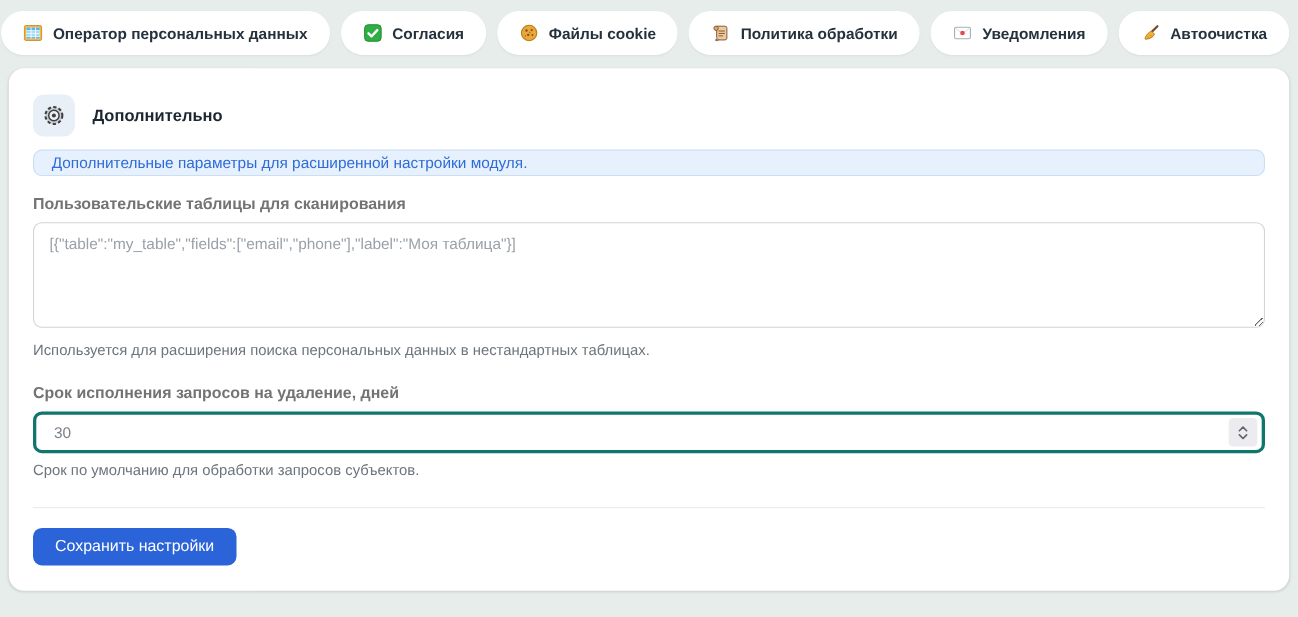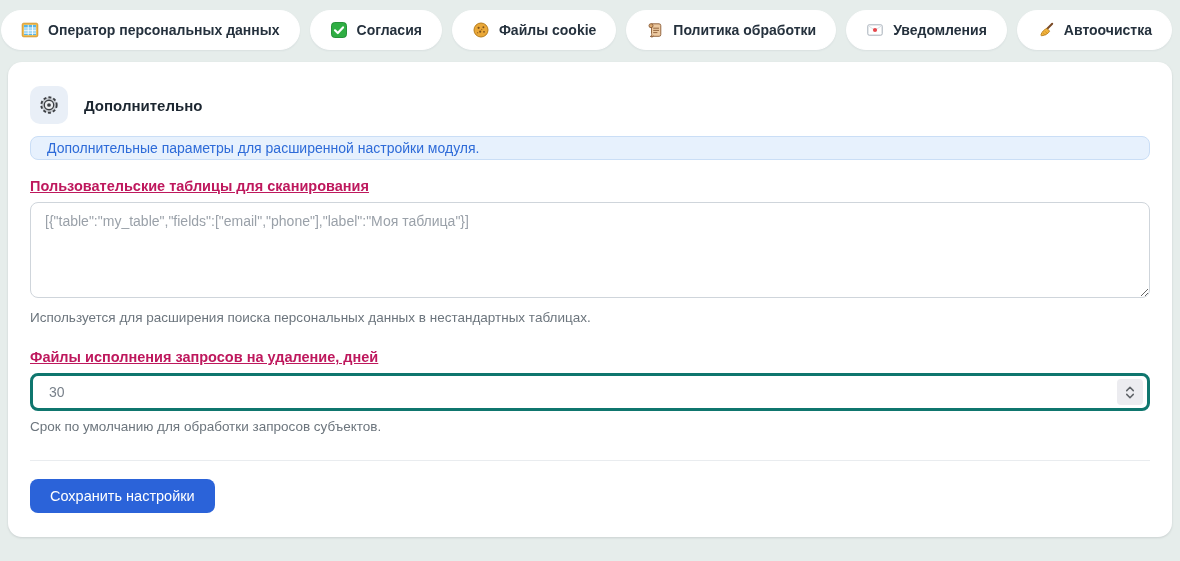--- a/index.html
+++ b/index.html
@@ -61,23 +61,22 @@
     padding: 3px 16px;
     font-size: 14px;
     color: #2e6bd8;
   }
   .form-group { margin-top: 18px; }
   .form-group + .form-group { margin-top: 24px; }
   .field-label {
     display: block;
     font-size: 14.5px;
     font-weight: 700;
-    color: #be185d;
+    color: #737373;
     margin-bottom: 8px;
-    text-decoration: underline;
   }
   textarea.field-textarea {
     width: 100%;
     height: 96px;
     border: 1px solid #cfd5db;
     border-radius: 8px;
     padding: 10px 14px;
     font-family: "Liberation Sans", sans-serif;
     font-size: 14px;
     color: #3a424a;
@@ -228,21 +227,21 @@
 
   <div class="alert-info">Дополнительные параметры для расширенной настройки модуля.</div>
 
   <div class="form-group">
     <label class="field-label">Пользовательские таблицы для сканирования</label>
     <textarea class="field-textarea" placeholder="[{&quot;table&quot;:&quot;my_table&quot;,&quot;fields&quot;:[&quot;email&quot;,&quot;phone&quot;],&quot;label&quot;:&quot;Моя таблица&quot;}]" style=""></textarea>
     <div class="help-text">Используется для расширения поиска персональных данных в нестандартных таблицах.</div>
   </div>
 
   <div class="form-group">
-    <label class="field-label">Файлы исполнения запросов на удаление, дней</label>
+    <label class="field-label">Срок исполнения запросов на удаление, дней</label>
     <div class="number-wrap">
       <input class="field-number" type="text" value="30" style="">
       <span class="spinner">
         <svg viewBox="0 0 12 16" width="12" height="15">
           <path d="M2.5 6 L6 2.5 L9.5 6 M2.5 10 L6 13.5 L9.5 10" fill="none" stroke="#5f6368" stroke-width="1.6" stroke-linecap="round" stroke-linejoin="round"></path>
         </svg>
       </span>
     </div>
     <div class="help-text">Срок по умолчанию для обработки запросов субъектов.</div>
   </div>

